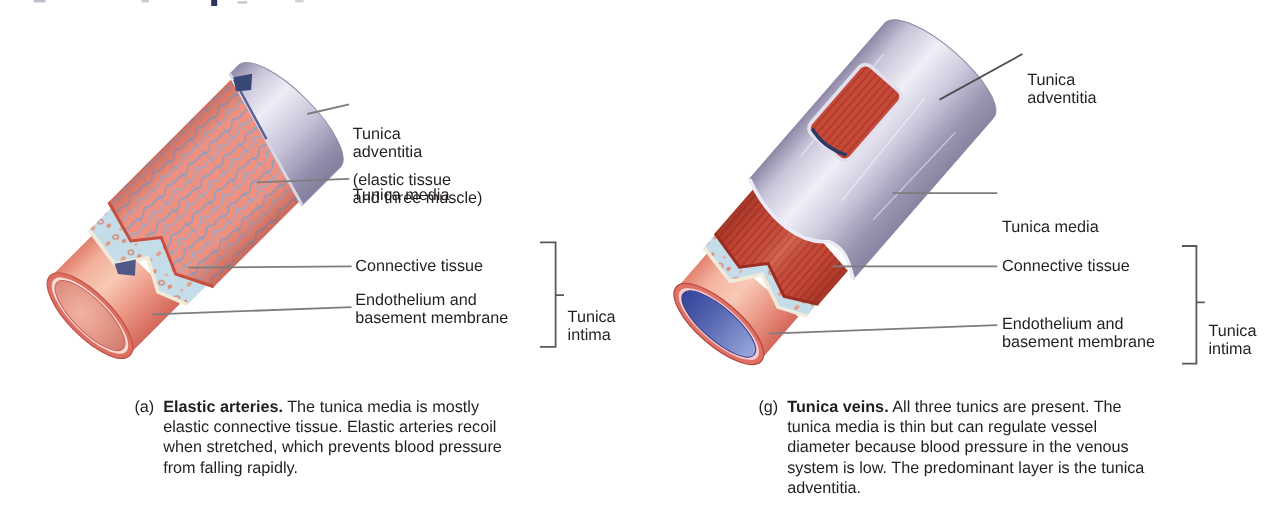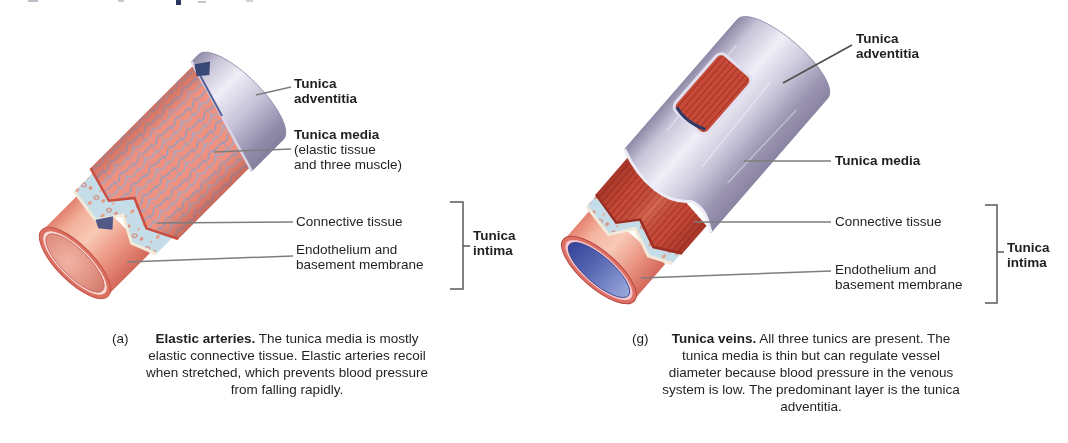--- a/index.html
+++ b/index.html
@@ -2,24 +2,24 @@
 <html><head>
 <meta charset="utf-8">
 <style>
   html,body{margin:0;padding:0;background:#fff;}
   #canvas{
     position:relative;width:1068px;height:443px;background:#fff;overflow:hidden;
     font-family:"Liberation Sans", sans-serif;color:#231f20;
   }
   .illus{position:absolute;}
   .lbl{position:absolute;font-size:13.5px;line-height:15px;white-space:pre-line;color:#231f20;}
-  .lbl.b{font-weight:bold;}
+  .lbl.b{font-weight:normal;margin-top:28px;}
   .caption{position:absolute;display:flex;font-size:13.5px;line-height:17px;color:#231f20;}
   .caption .tag{flex:0 0 24px;}
-  .caption .txt{flex:1;text-align:center;}
+  .caption .txt{flex:1;}
   .caption .ttl{font-weight:bold;}
   #annotations{position:absolute;left:0;top:0;pointer-events:none;}
 </style>
 </head>
 <body>
 
 <div id="canvas">
 
   <svg class="illus" style="left:12px;top:30px;" width="290" height="292" viewBox="0 0 290 292">
     <defs>

